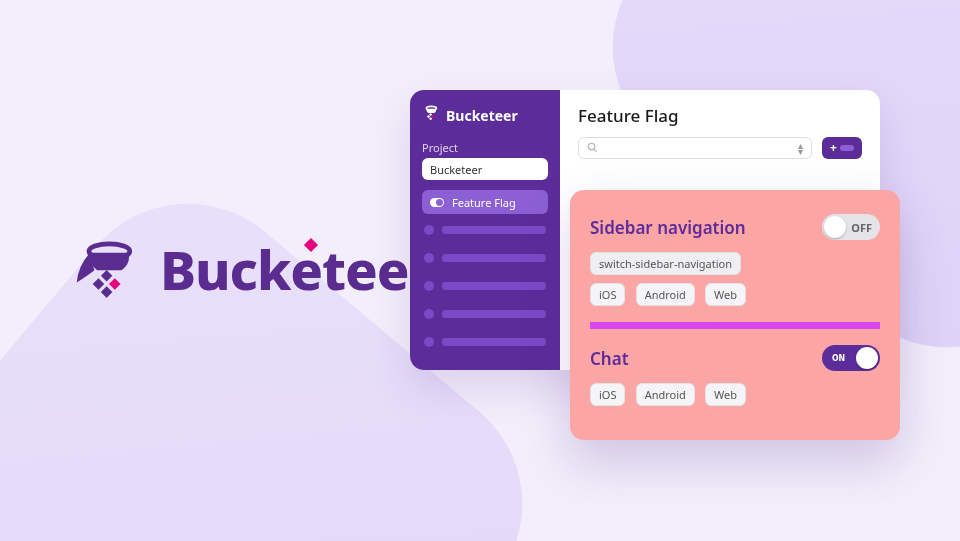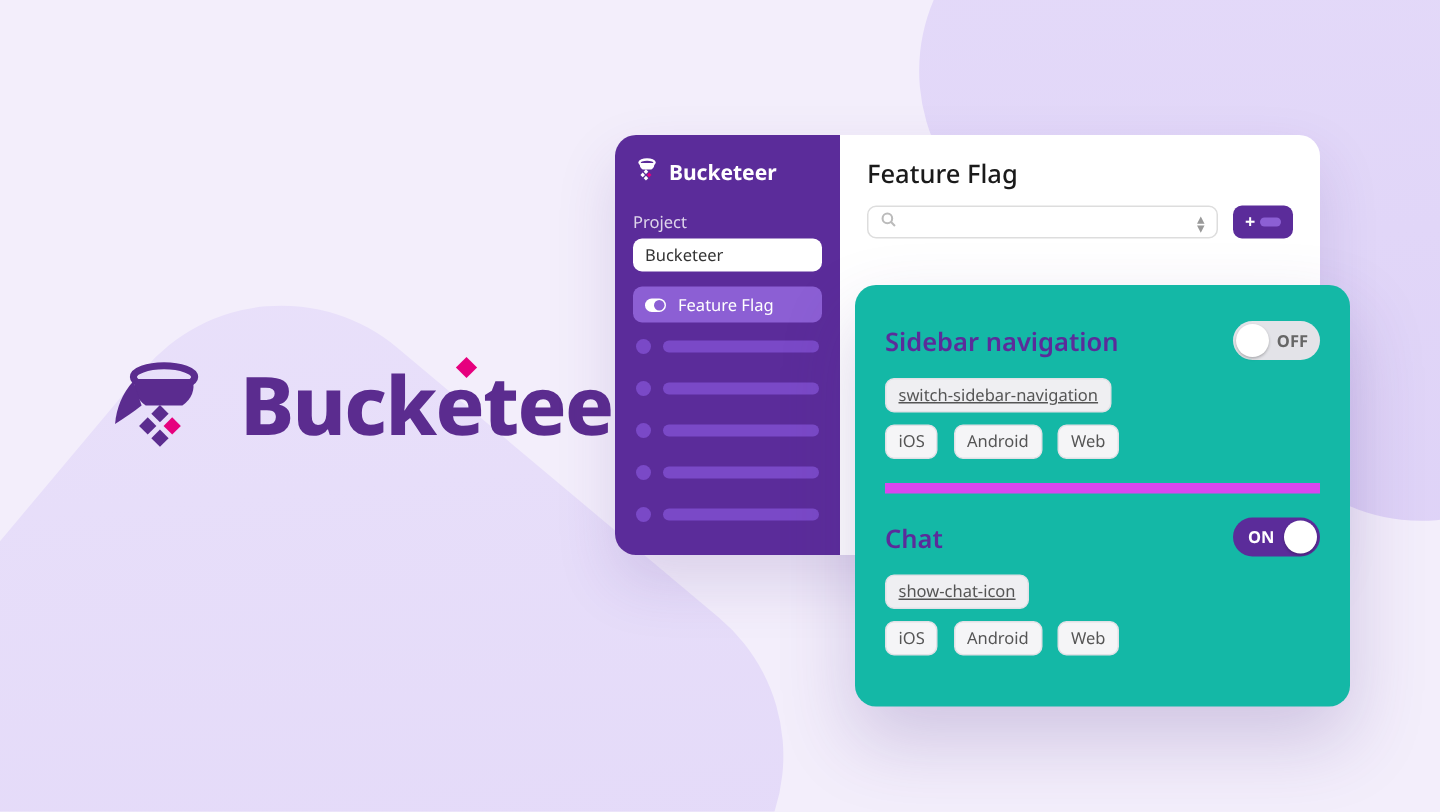--- a/index.html
+++ b/index.html
@@ -98,46 +98,46 @@
     width:40px;height:22px;background:#5b2c9a;border-radius:6px;
     display:flex;align-items:center;justify-content:center;gap:3px;
   }
   .cb-add .plus{color:#fff;font-size:12px;font-weight:700;line-height:1;}
   .cb-add .stub{width:14px;height:6px;background:#8c5fd4;border-radius:3px;}
 
   
   .card{
     position:absolute;left:160px;top:100px;
     width:330px;
-    background:#14b8a6;border-radius:14px;
+    background:#fca5a5;border-radius:14px;
     box-shadow:0 22px 50px rgba(80,50,140,.22);
     padding:18px 20px;
   }
   .feature{padding:6px 0 16px 0;}
   .feature + .feature{border-top:7px solid #d946ef;padding-top:16px;}
   .f-head{display:flex;align-items:center;justify-content:space-between;margin-bottom:8px;}
   .f-title{font-size:17px;font-weight:600;color:#5b2c9a;}
   .pill{
     display:inline-flex;align-items:center;
     border:1px solid #e1e1e6;border-radius:6px;
     background:#f5f5f7;
     padding:3px 8px;font-size:11px;color:#555;margin-right:6px;margin-top:4px;
   }
-  .pill.key{background:#efeff2;text-decoration:underline;}
+  .pill.key{background:#efeff2;}
   .platforms{margin-top:4px;}
 
   .toggle{width:58px;height:26px;border-radius:13px;position:relative;display:flex;align-items:center;text-align:center;}
   .toggle .knob{width:22px;height:22px;border-radius:50%;background:#fff;position:absolute;top:2px;box-shadow:0 1px 2px rgba(0,0,0,.25);}
   .toggle .lbl{font-size:11px;font-weight:700;position:absolute;}
   .toggle.off{background:#e3e3e8;}
   .toggle.off .knob{left:2px;}
   .toggle.off .lbl{right:8px;color:#666;}
   .toggle.on{background:#5b2c9a;}
   .toggle.on .knob{right:2px;}
-  .toggle.on .lbl{left:10px;color:#fff;}
+  .toggle.on .lbl{left:10px;color:#fff;font-family:Liberation Mono, monospace;}
 </style>
 </head>
 <body>
 
 <div class="bg-shape bg1"></div>
 <div class="bg-shape bg2"></div>
 
 <div class="logo-block">
   <span class="logo-mark">
     <svg viewBox="0 0 100 100">
@@ -243,21 +243,20 @@
     </div>
 
     <div class="feature">
       <div class="f-head">
         <div class="f-title">Chat</div>
         <div class="toggle on">
           <span class="knob"></span>
           <span class="lbl">ON</span>
         </div>
       </div>
-      <span class="pill key">show-chat-icon</span>
       <div class="platforms">
         <span class="pill">iOS</span>
         <span class="pill">Android</span>
         <span class="pill">Web</span>
       </div>
     </div>
 
   </div>
 </div>
 

